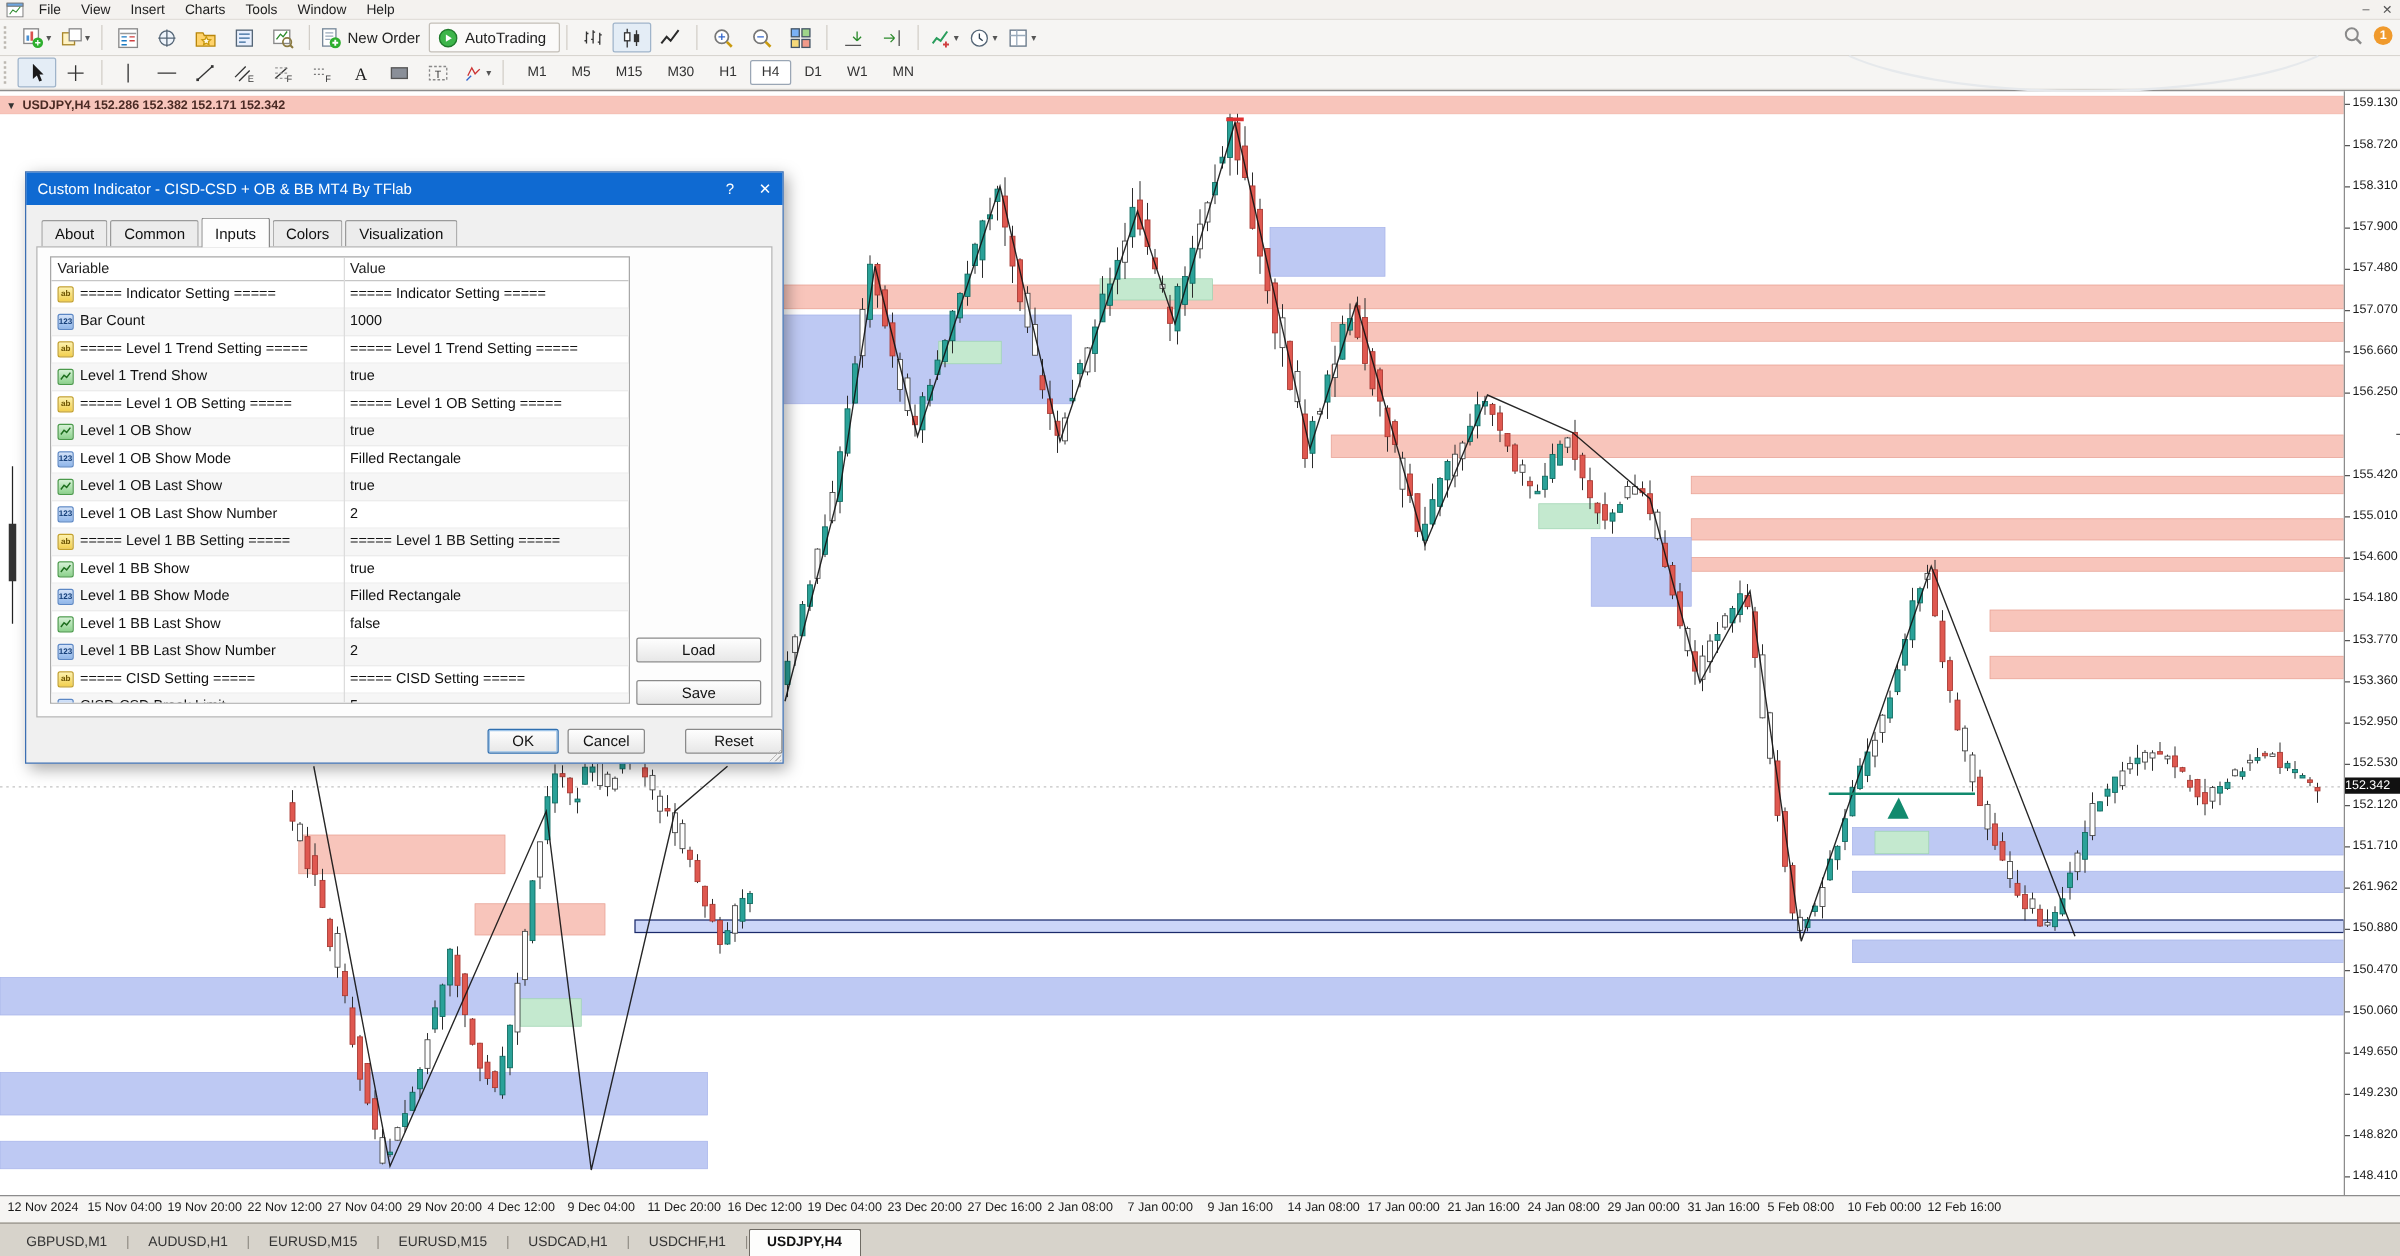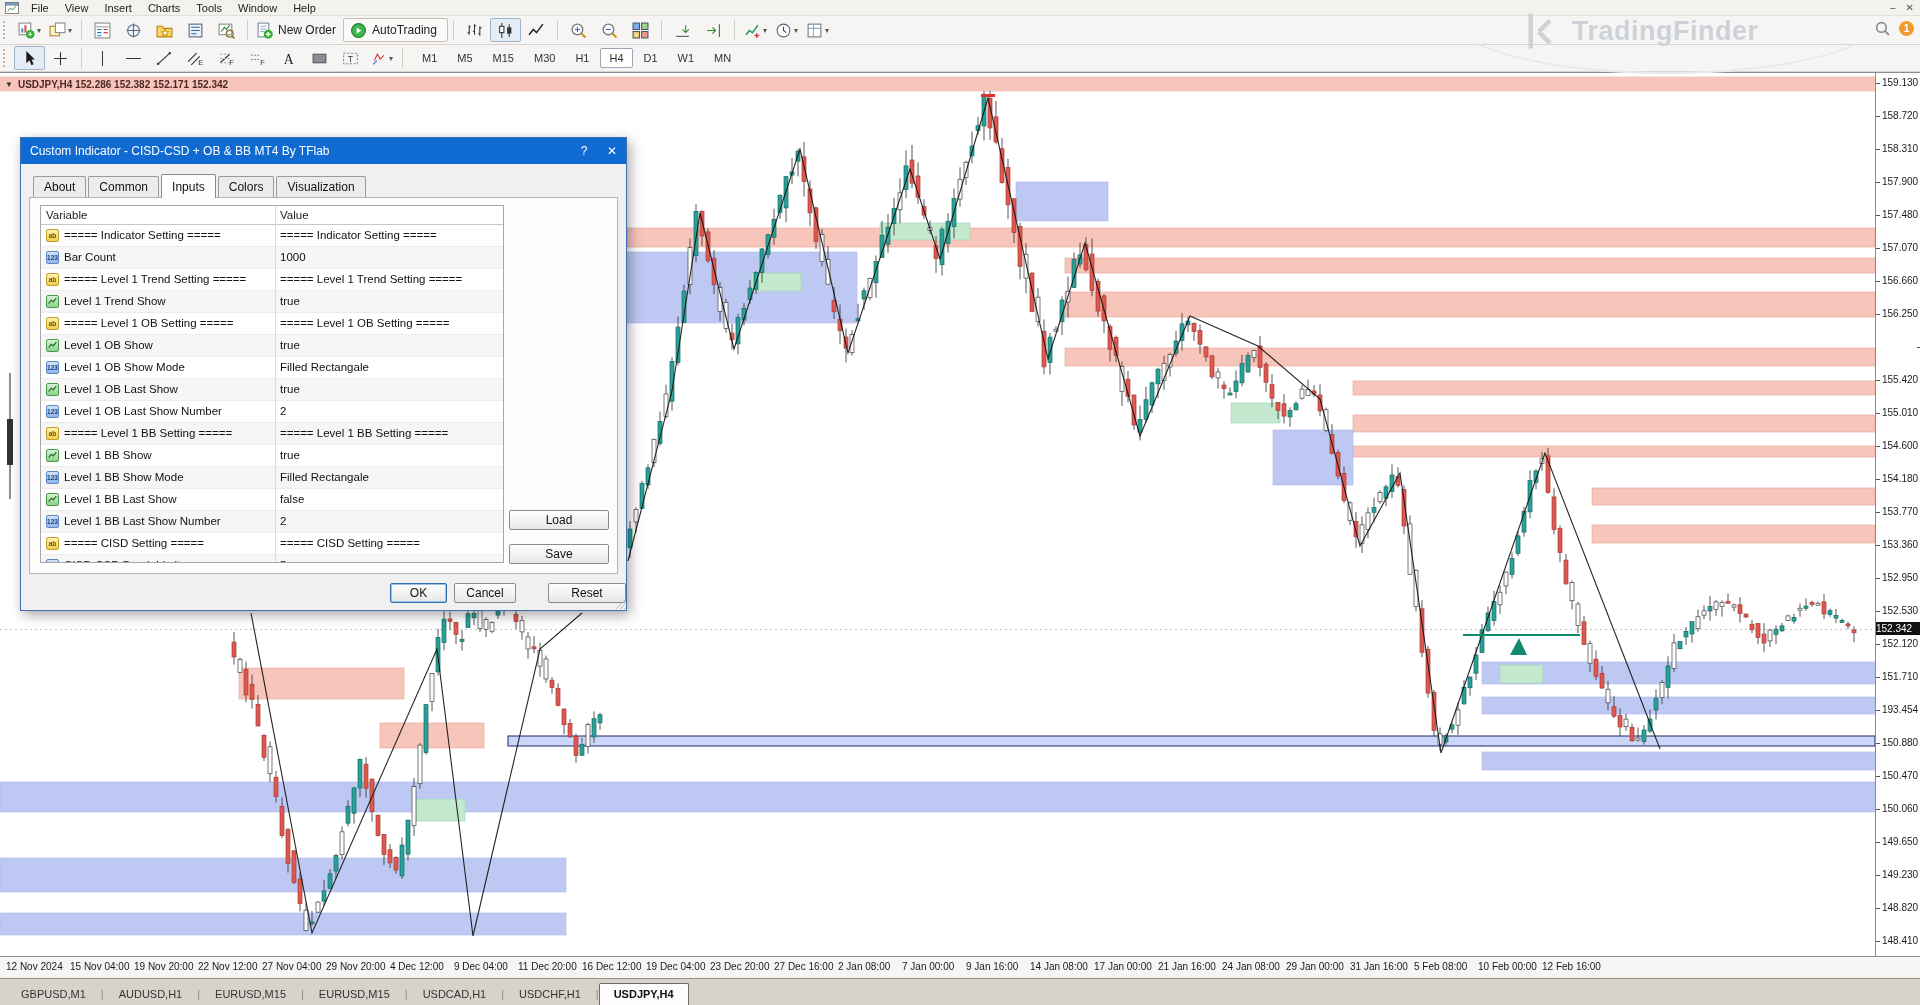--- a/index.html
+++ b/index.html
@@ -399,27 +399,20 @@
         <div class="tfbtn">M30</div>
         <div class="tfbtn">H1</div>
         <div class="tfbtn active">H4</div>
         <div class="tfbtn">D1</div>
         <div class="tfbtn">W1</div>
         <div class="tfbtn">MN</div>
       </span>
   </div>
 
   <div class="wm-arc"></div>
-  <div class="watermark">
-    <svg width="42" height="42" viewBox="0 0 24 24">
-      <path d="M5 2v20" stroke="#ccd2d8" stroke-width="2.6" fill="none"></path>
-      <path d="M9.5 12.5L16 6M9.5 12.5L16 19" stroke="#ccd2d8" stroke-width="2.6" fill="none"></path>
-    </svg>
-    <span class="wm-text">TradingFinder</span>
-  </div>
 
   <div class="chart-wrap">
     <svg id="plot" width="1875" height="884" viewBox="0 72 1875 884">
         <rect x="0" y="76" width="1875" height="14" fill="#f8c5bb" stroke="#e8a093" stroke-width="0.6"></rect>
         <rect x="627" y="227" width="1248" height="19" fill="#f8c5bb" stroke="#e8a093" stroke-width="0.6"></rect>
         <rect x="1065" y="257" width="810" height="15" fill="#f8c5bb" stroke="#e8a093" stroke-width="0.6"></rect>
         <rect x="1065" y="291" width="810" height="25" fill="#f8c5bb" stroke="#e8a093" stroke-width="0.6"></rect>
         <rect x="1065" y="347" width="810" height="18" fill="#f8c5bb" stroke="#e8a093" stroke-width="0.6"></rect>
         <rect x="1353" y="380" width="522" height="14" fill="#f8c5bb" stroke="#e8a093" stroke-width="0.6"></rect>
         <rect x="1353" y="414" width="522" height="17" fill="#f8c5bb" stroke="#e8a093" stroke-width="0.6"></rect>
@@ -1003,21 +996,21 @@
         <div class="plabel" style="top: 301px;">155.420</div>
         <div class="plabel" style="top: 334px;">155.010</div>
         <div class="plabel" style="top: 367px;">154.600</div>
         <div class="plabel" style="top: 400px;">154.180</div>
         <div class="plabel" style="top: 433px;">153.770</div>
         <div class="plabel" style="top: 466px;">153.360</div>
         <div class="plabel" style="top: 499px;">152.950</div>
         <div class="plabel" style="top: 532px;">152.530</div>
         <div class="plabel" style="top: 565px;">152.120</div>
         <div class="plabel" style="top: 598px;">151.710</div>
-        <div class="plabel" style="top: 631px;">193.454</div>
+        <div class="plabel" style="top: 631px;">261.962</div>
         <div class="plabel" style="top: 664px;">150.880</div>
         <div class="plabel" style="top: 697px;">150.470</div>
         <div class="plabel" style="top: 730px;">150.060</div>
         <div class="plabel" style="top: 763px;">149.650</div>
         <div class="plabel" style="top: 796px;">149.230</div>
         <div class="plabel" style="top: 829px;">148.820</div>
         <div class="plabel" style="top: 862px;">148.410</div>
         <div class="ptag" style="top: 549px;">152.342</div>
       </div>
   </div>

